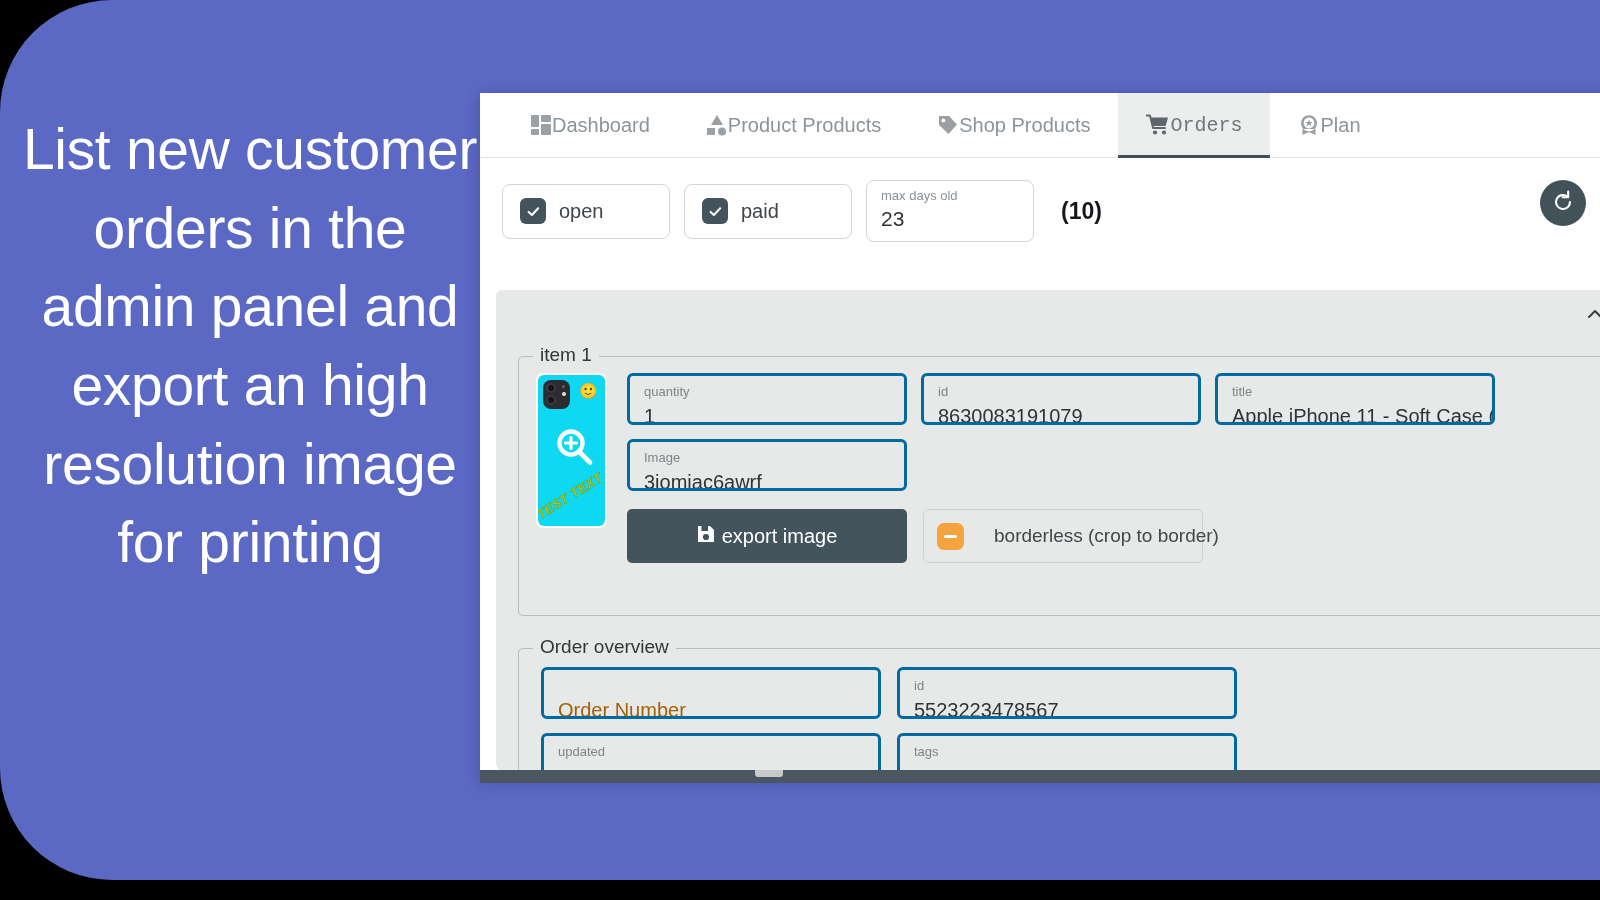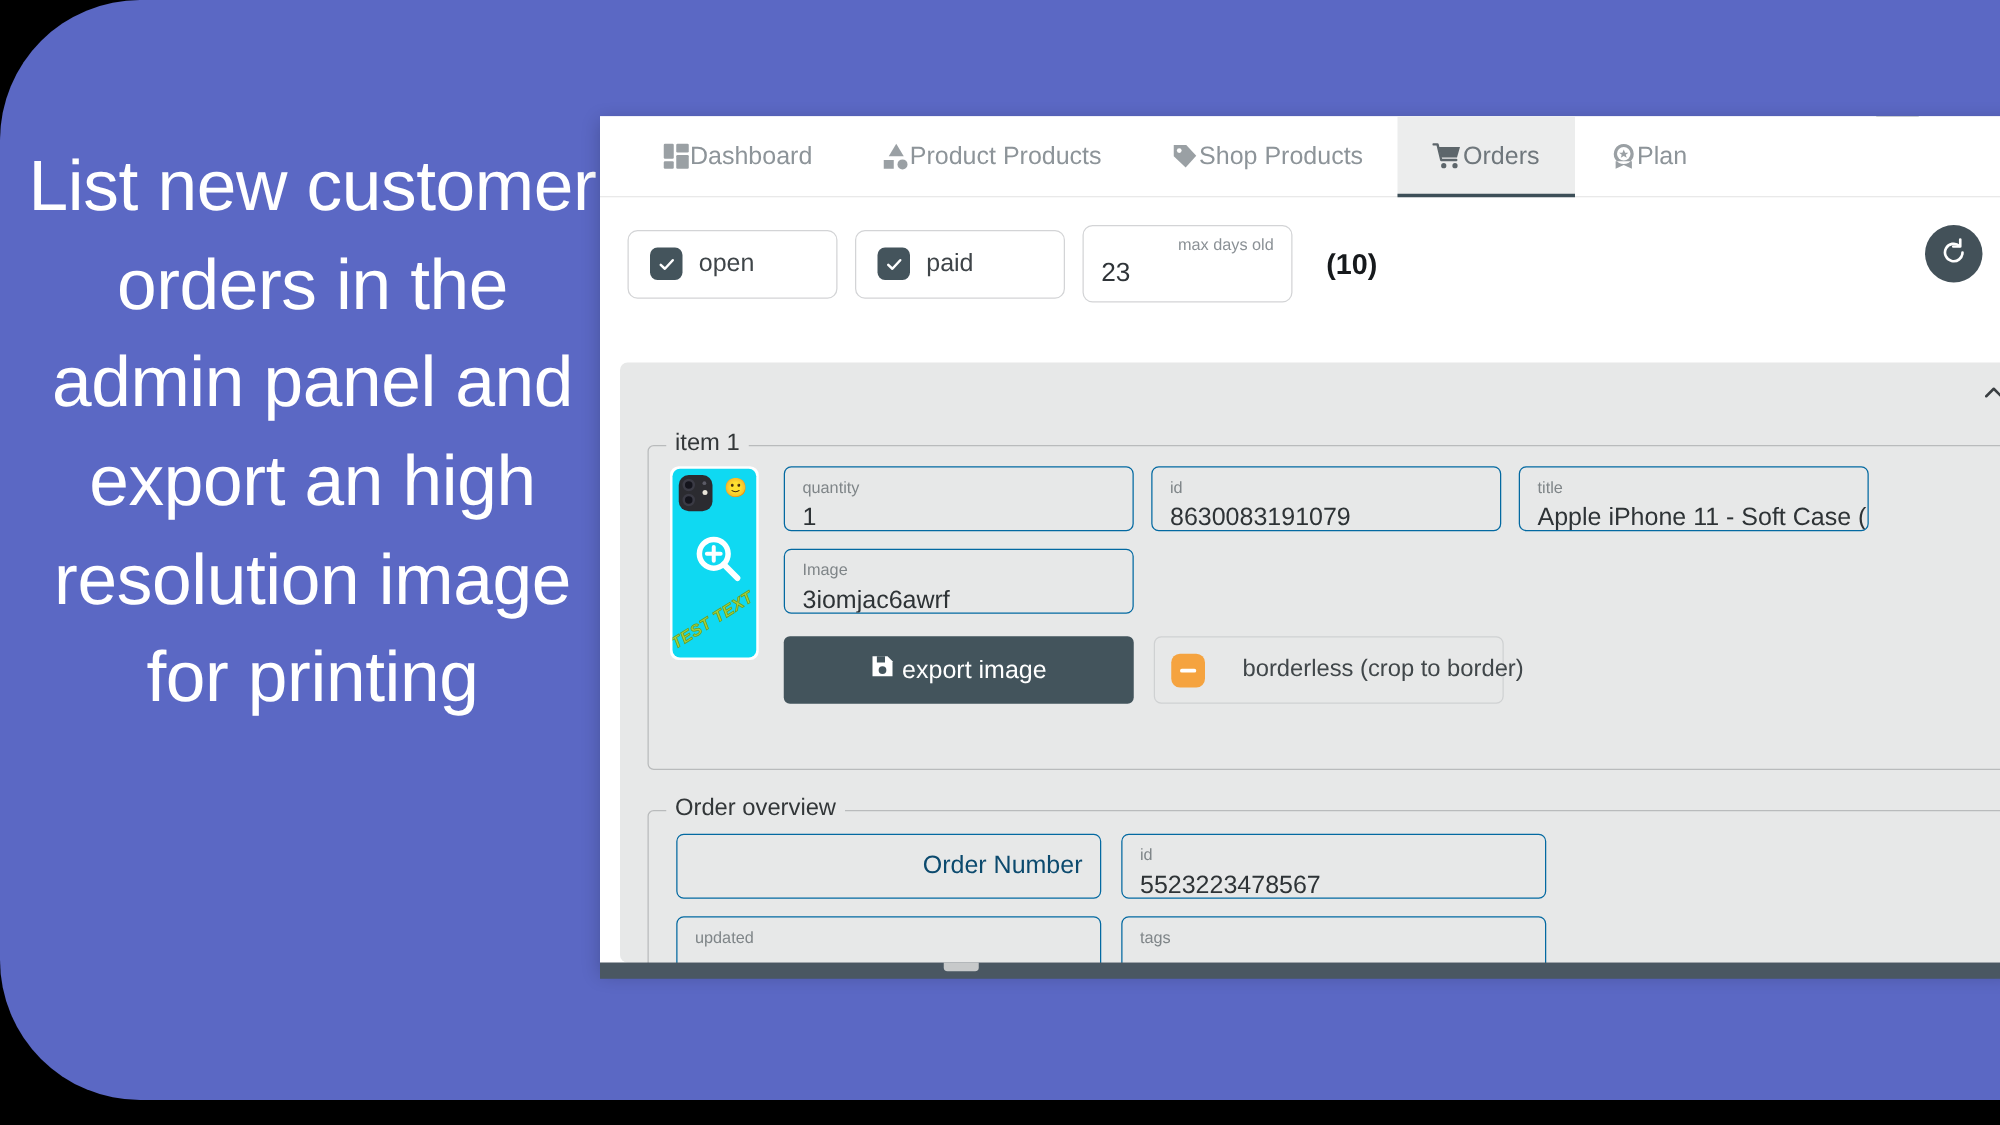--- a/index.html
+++ b/index.html
@@ -62,21 +62,21 @@
     display: flex; align-items: center;
     gap: 0;
     padding: 0 28px;
     color: #8d9499;
     font-size: 20px;
     cursor: pointer;
     position: relative;
     white-space: nowrap;
   }
   .tab .tablabel { color: #8d9499; }
-  .tab.active { background: #eceded; }
+  .tab.active { background: #eceded; font-family: Liberation Mono, monospace; }
   .tab.active::after {
     content: "";
     position: absolute; left: 0; right: 0; bottom: -1px;
     height: 3px; background: #3d4f58;
   }
   .tab.active .tablabel { color: #6f777c; }
   .tab svg { display: block; }
 
   
   .filterbar {
@@ -109,21 +109,21 @@
   .chip .chiplabel { font-size: 20px; color: #3f4549; }
 
   .numfield {
     height: 62px; width: 168px;
     border: 1px solid #d3d4d6;
     border-radius: 8px;
     background: #fff;
     padding: 7px 14px 0 14px;
     cursor: text;
   }
-  .numfield .flabel { font-size: 13px; color: #8b9196; line-height: 1.3; text-align: right; }
+  .numfield .flabel { font-size: 13px; color: #8b9196; line-height: 1.3; }
   .numfield .fval { font-size: 21px; color: #2f3438; line-height: 1.25; margin-top: 1px; }
 
   .count { font-size: 23px; font-weight: bold; color: #16191c; margin-left: 13px; }
 
   .refresh-btn {
     position: absolute; right: 24px; top: 22px;
     width: 46px; height: 46px; border-radius: 50%;
     background: #435159;
     display: flex; align-items: center; justify-content: center;
     cursor: pointer;
@@ -206,30 +206,30 @@
     -webkit-text-stroke: 0.6px #6d9c1c;
     transform: rotate(-32deg);
     transform-origin: left bottom;
     letter-spacing: 0.5px;
     white-space: nowrap;
   }
 
   
   .ibox {
     position: absolute;
-    border: 1px solid #0369a1;
+    border: 3px solid #0369a1;
     border-radius: 6px;
     background: transparent;
     padding: 7px 14px 0 14px;
     cursor: text;
     overflow: hidden;
   }
   .ibox .flabel { font-size: 13px; color: #7f8588; line-height: 1.35; white-space: nowrap; }
   .ibox .fval { font-size: 20px; color: #2e3336; line-height: 1.3; margin-top: 2px; white-space: nowrap; }
-  .ibox.placeholder .fval { color: #0c4a6e; margin-top: 4px; text-align: right; }
+  .ibox.placeholder .fval { color: #a16207; margin-top: 20px; }
 
   
   .f-qty   { left: 108px;  top: 16px;  width: 280px; height: 52px; }
   .f-id    { left: 402px;  top: 16px;  width: 280px; height: 52px; }
   .f-title { left: 696px;  top: 16px;  width: 280px; height: 52px; }
   .f-image { left: 108px;  top: 82px;  width: 280px; height: 52px; }
 
   .export-btn {
     position: absolute; left: 108px; top: 152px;
     width: 280px; height: 54px;

